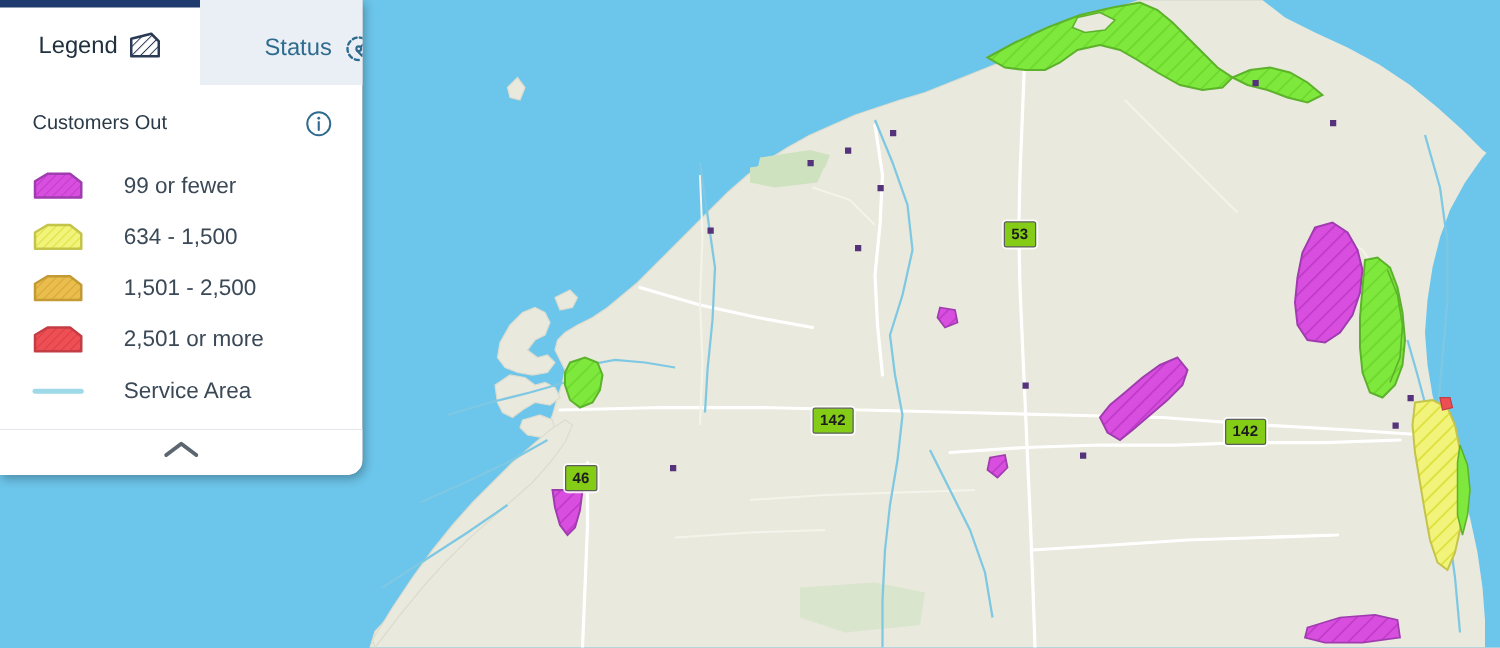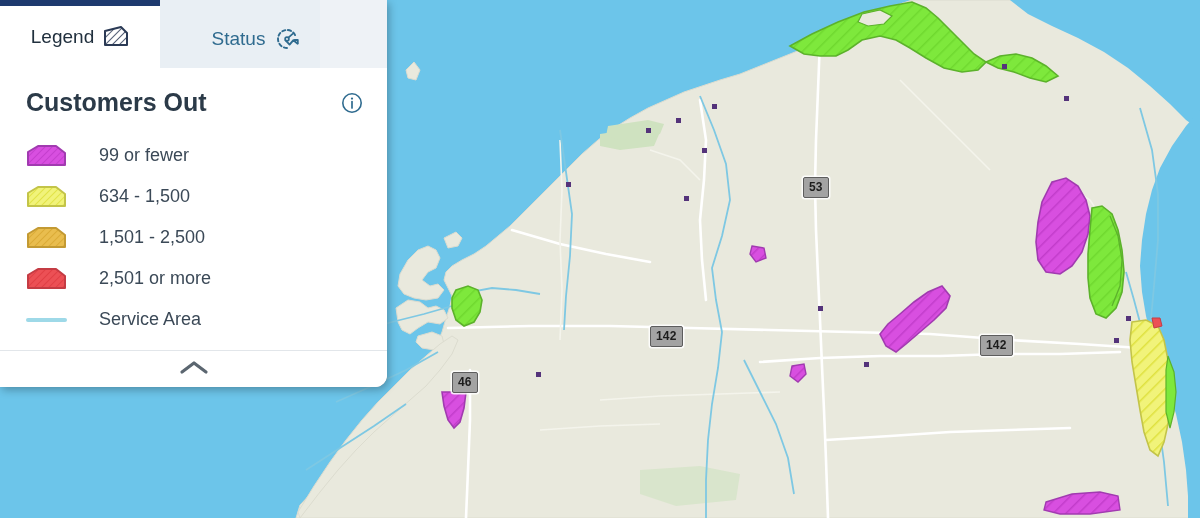--- a/index.html
+++ b/index.html
@@ -15,40 +15,40 @@
     position: absolute;
     inset: 0;
     width: 1200px;
     height: 518px;
   }
   #map-svg { display: block; width: 1200px; height: 518px; }
 
   
   .shield {
     position: absolute;
-    background: #a3a3a3;
+    background: #84cc16;
     border: 1.5px solid #5d5d5d;
     border-radius: 2px;
     font-size: 12px;
     font-weight: bold;
     color: #1d1d1d;
     line-height: 1;
     padding: 3px 5px 4px 5px;
     font-family: "Liberation Sans", sans-serif;
     box-shadow: 0 0 0 1.5px rgba(255,255,255,0.85);
     letter-spacing: 0.2px;
     text-align: right;
   }
 
   
   #panel {
     position: absolute;
     left: 0;
     top: 0;
-    width: 387px;
+    width: 290px;
     background: #a3a3a3;
     border-bottom-right-radius: 12px;
     box-shadow: 2px 3px 8px rgba(0,0,0,0.28);
     overflow: hidden;
     z-index: 20;
   }
   .tabs {
     display: flex;
     height: 68px;
     background: #eef2f6;
@@ -79,22 +79,22 @@
 
   .legend-body { padding: 20px 0 0 0; background: #fff; }
   .legend-header {
     display: flex;
     align-items: center;
     justify-content: space-between;
     padding: 0 24px 0 26px;
     margin-bottom: 18px;
   }
   .legend-title {
-    font-size: 25px;
-    font-weight: bold;
+    font-size: 16px;
+    font-weight: normal;
     color: #2b3a48;
   }
   .info-icon { cursor: pointer; display: flex; }
 
   .legend-list { padding: 0 0 0 26px; }
   .legend-row {
     display: flex;
     align-items: center;
     gap: 32px;
     height: 41px;

